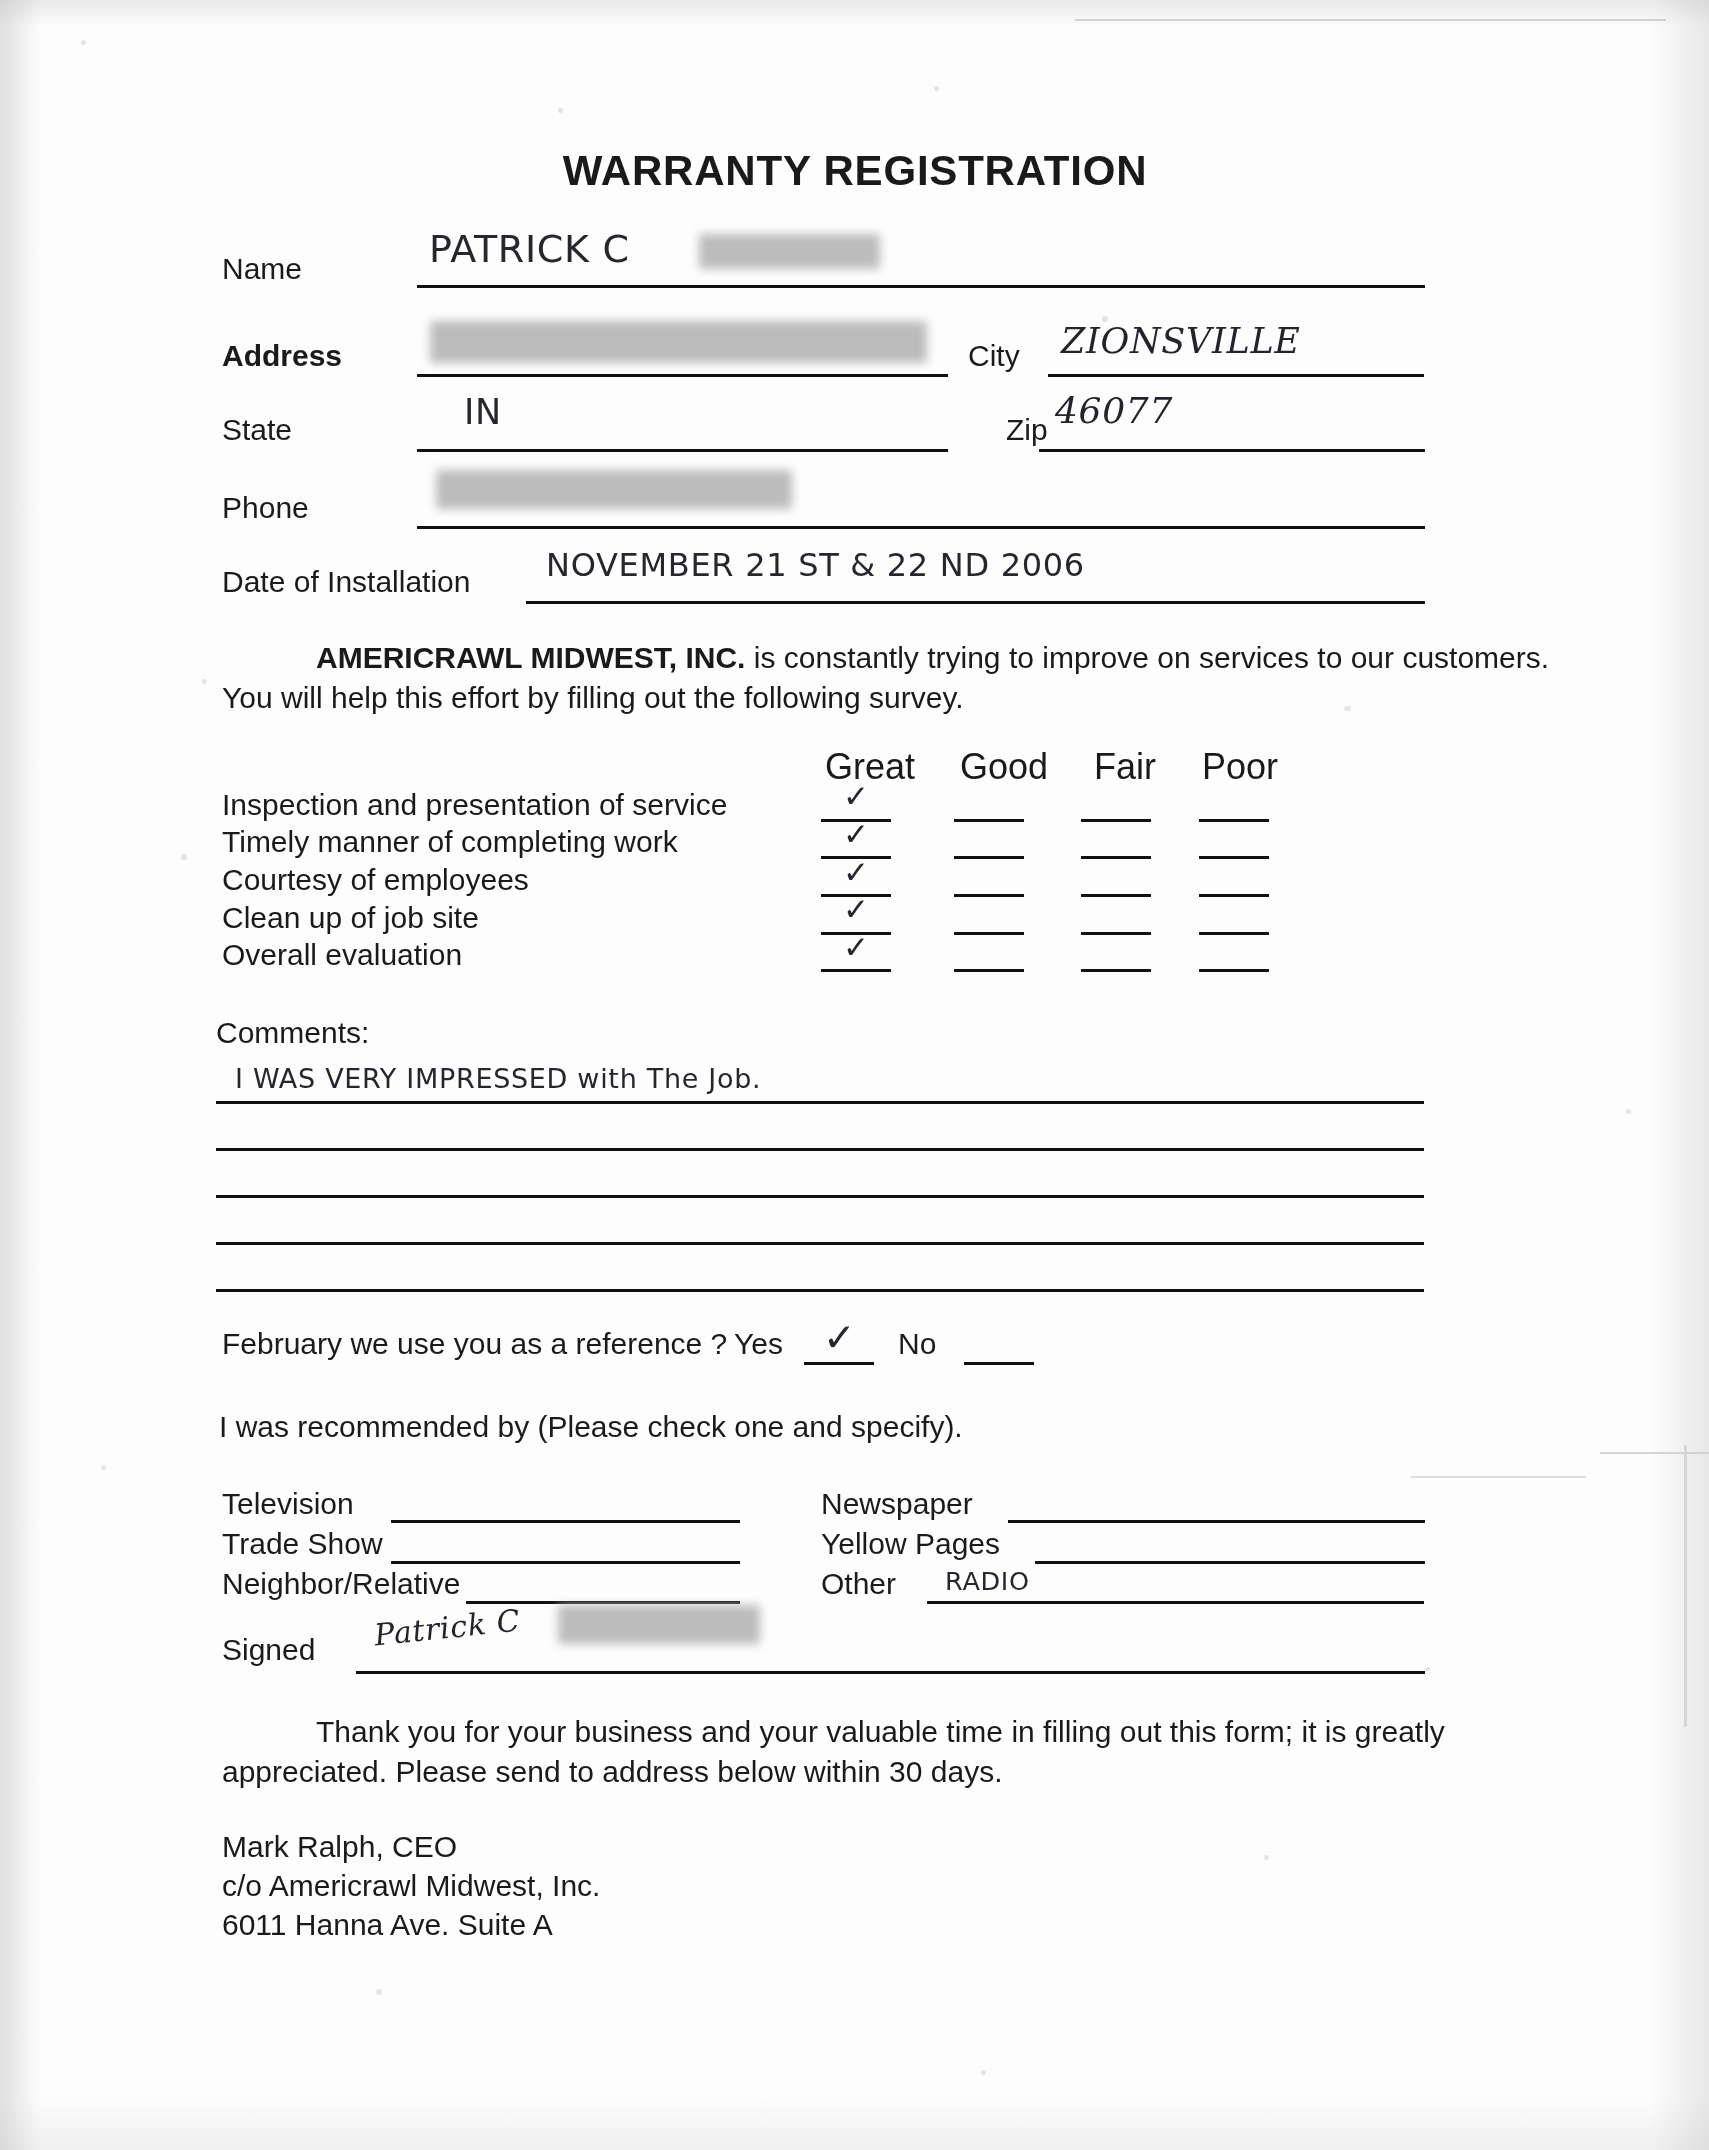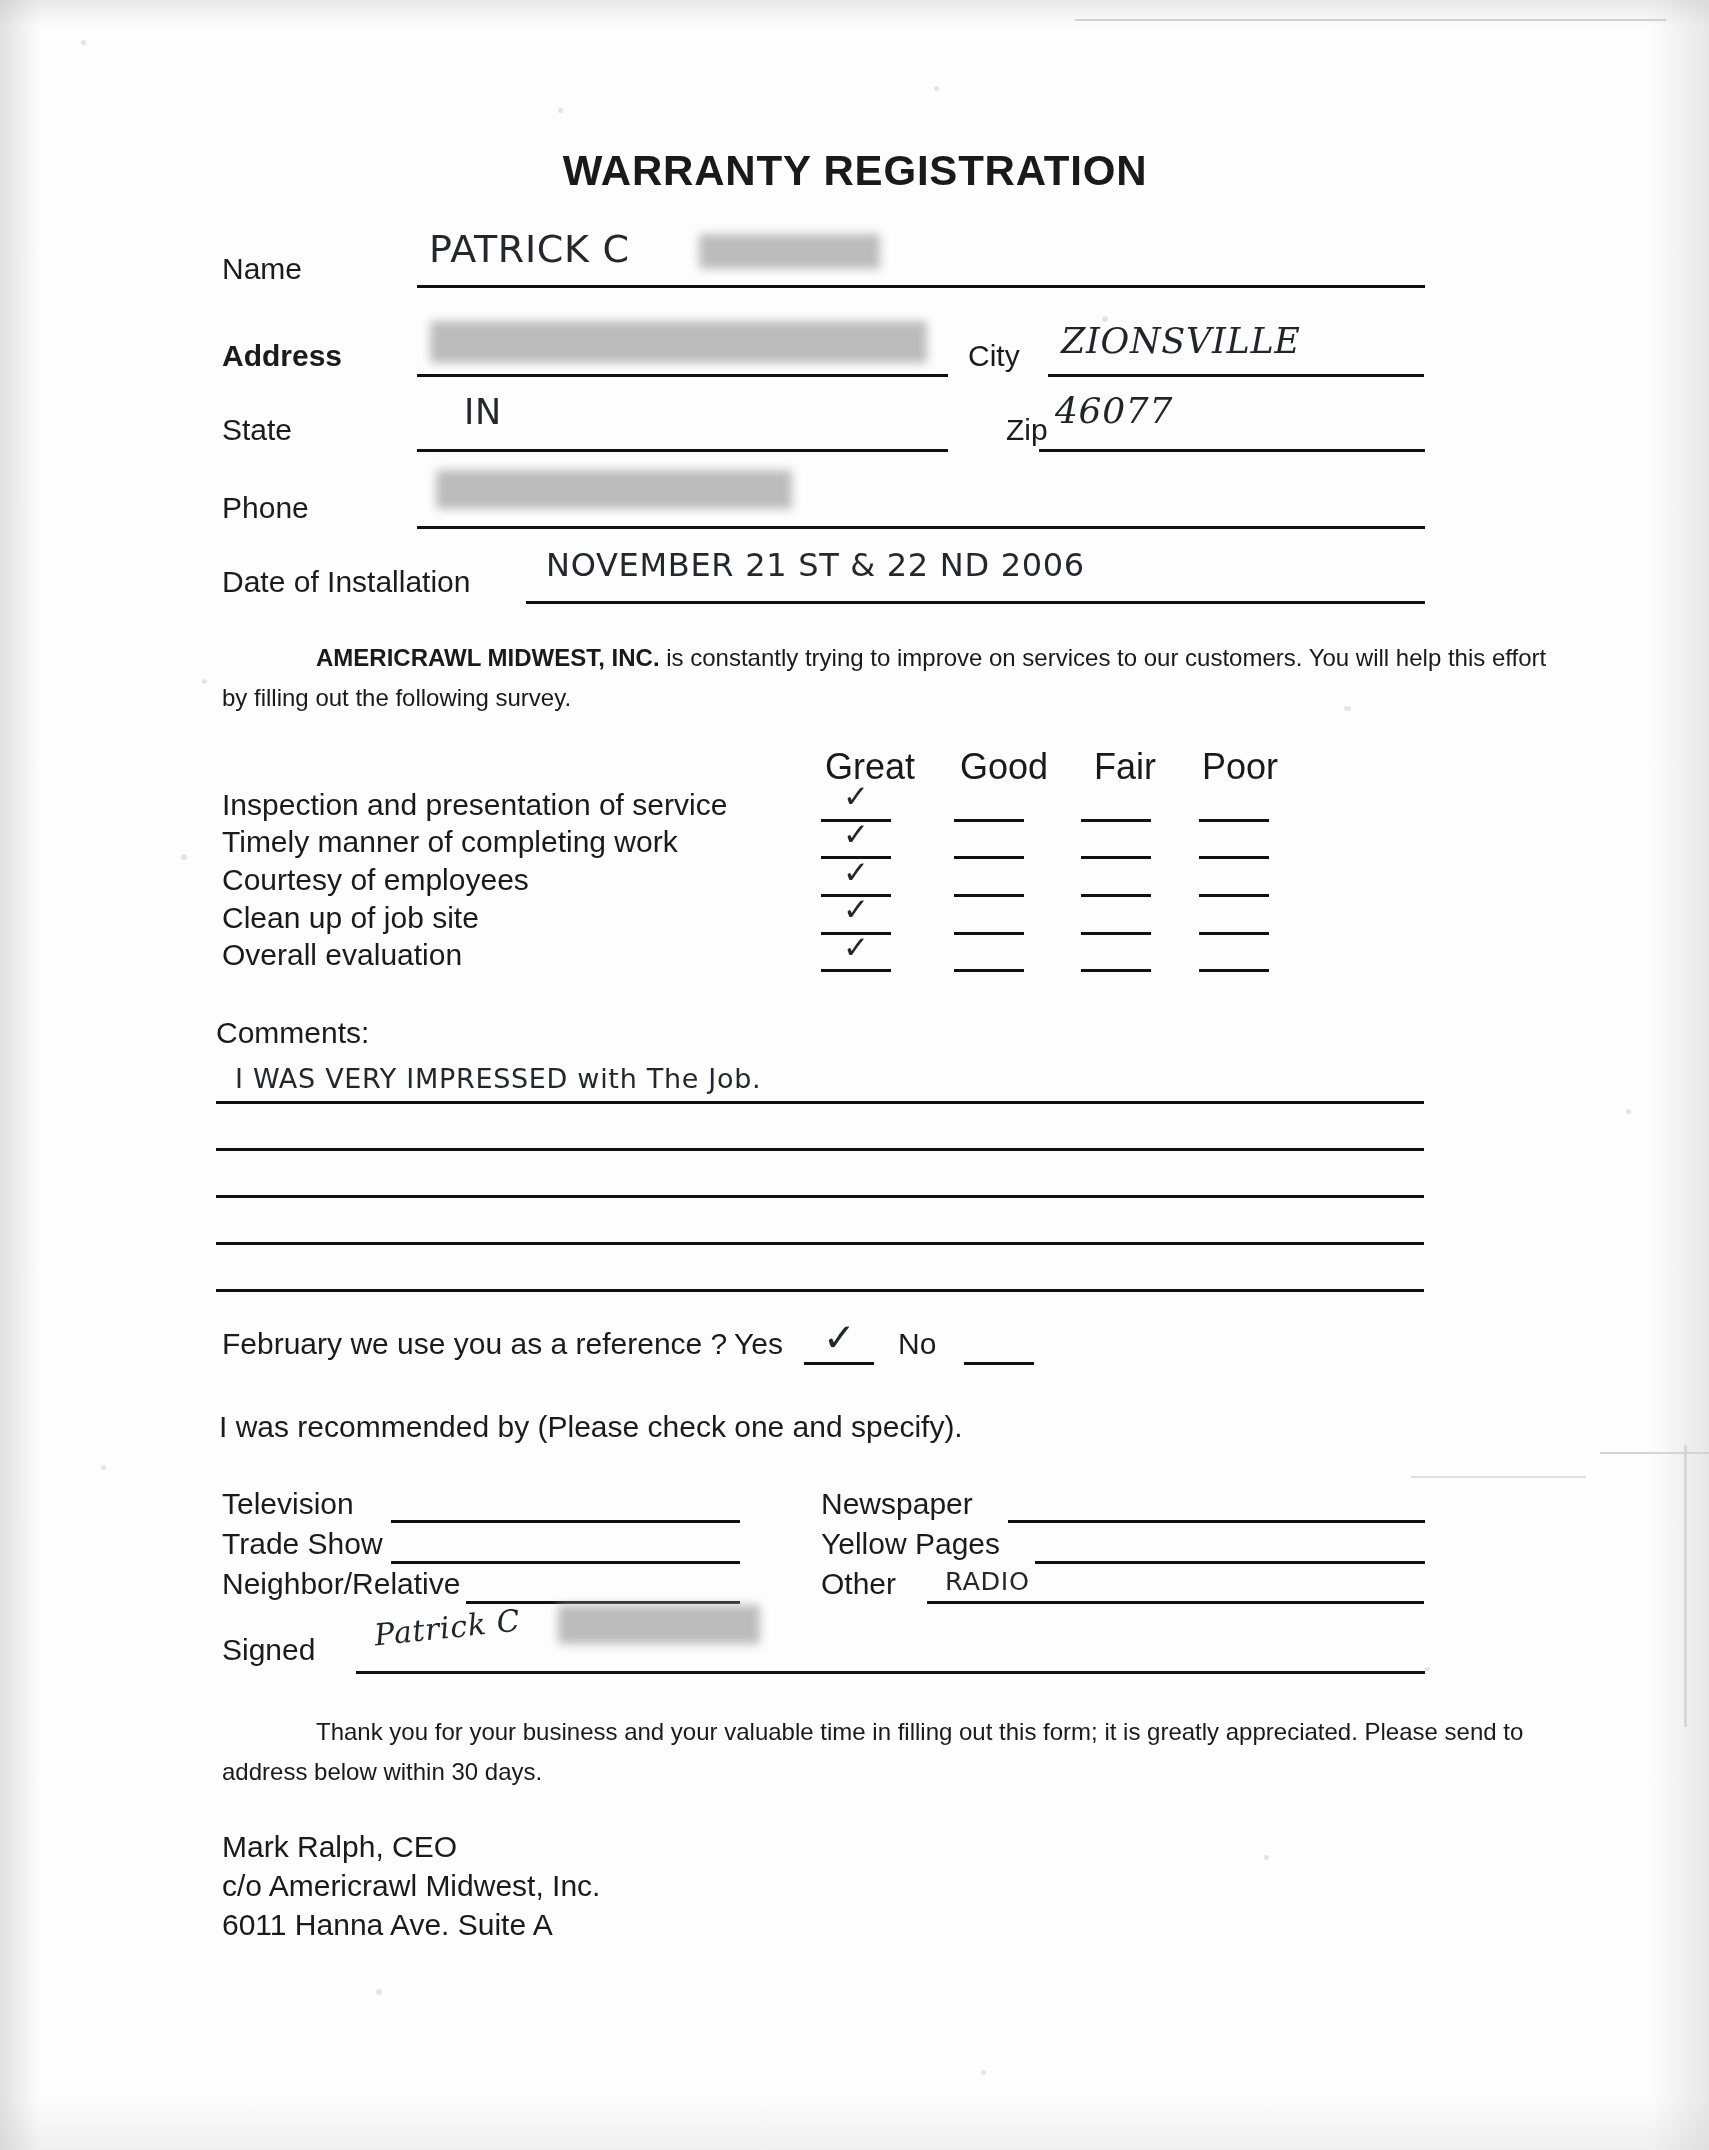--- a/index.html
+++ b/index.html
@@ -93,21 +93,21 @@
   .redact {
     position: absolute;
     background: #b9b9b9;
     filter: blur(4.7px);
     border-radius: 2px;
     opacity: .95;
   }
 
   .para {
     position: absolute;
-    font-size: 24px;
+    font-size: 30px;
     line-height: 40px;
   }
   .para b { font-weight: bold; }
 
   .rating-head {
     position: absolute;
     font-size: 36px;
   }
   .rating-row-label {
     position: absolute;

